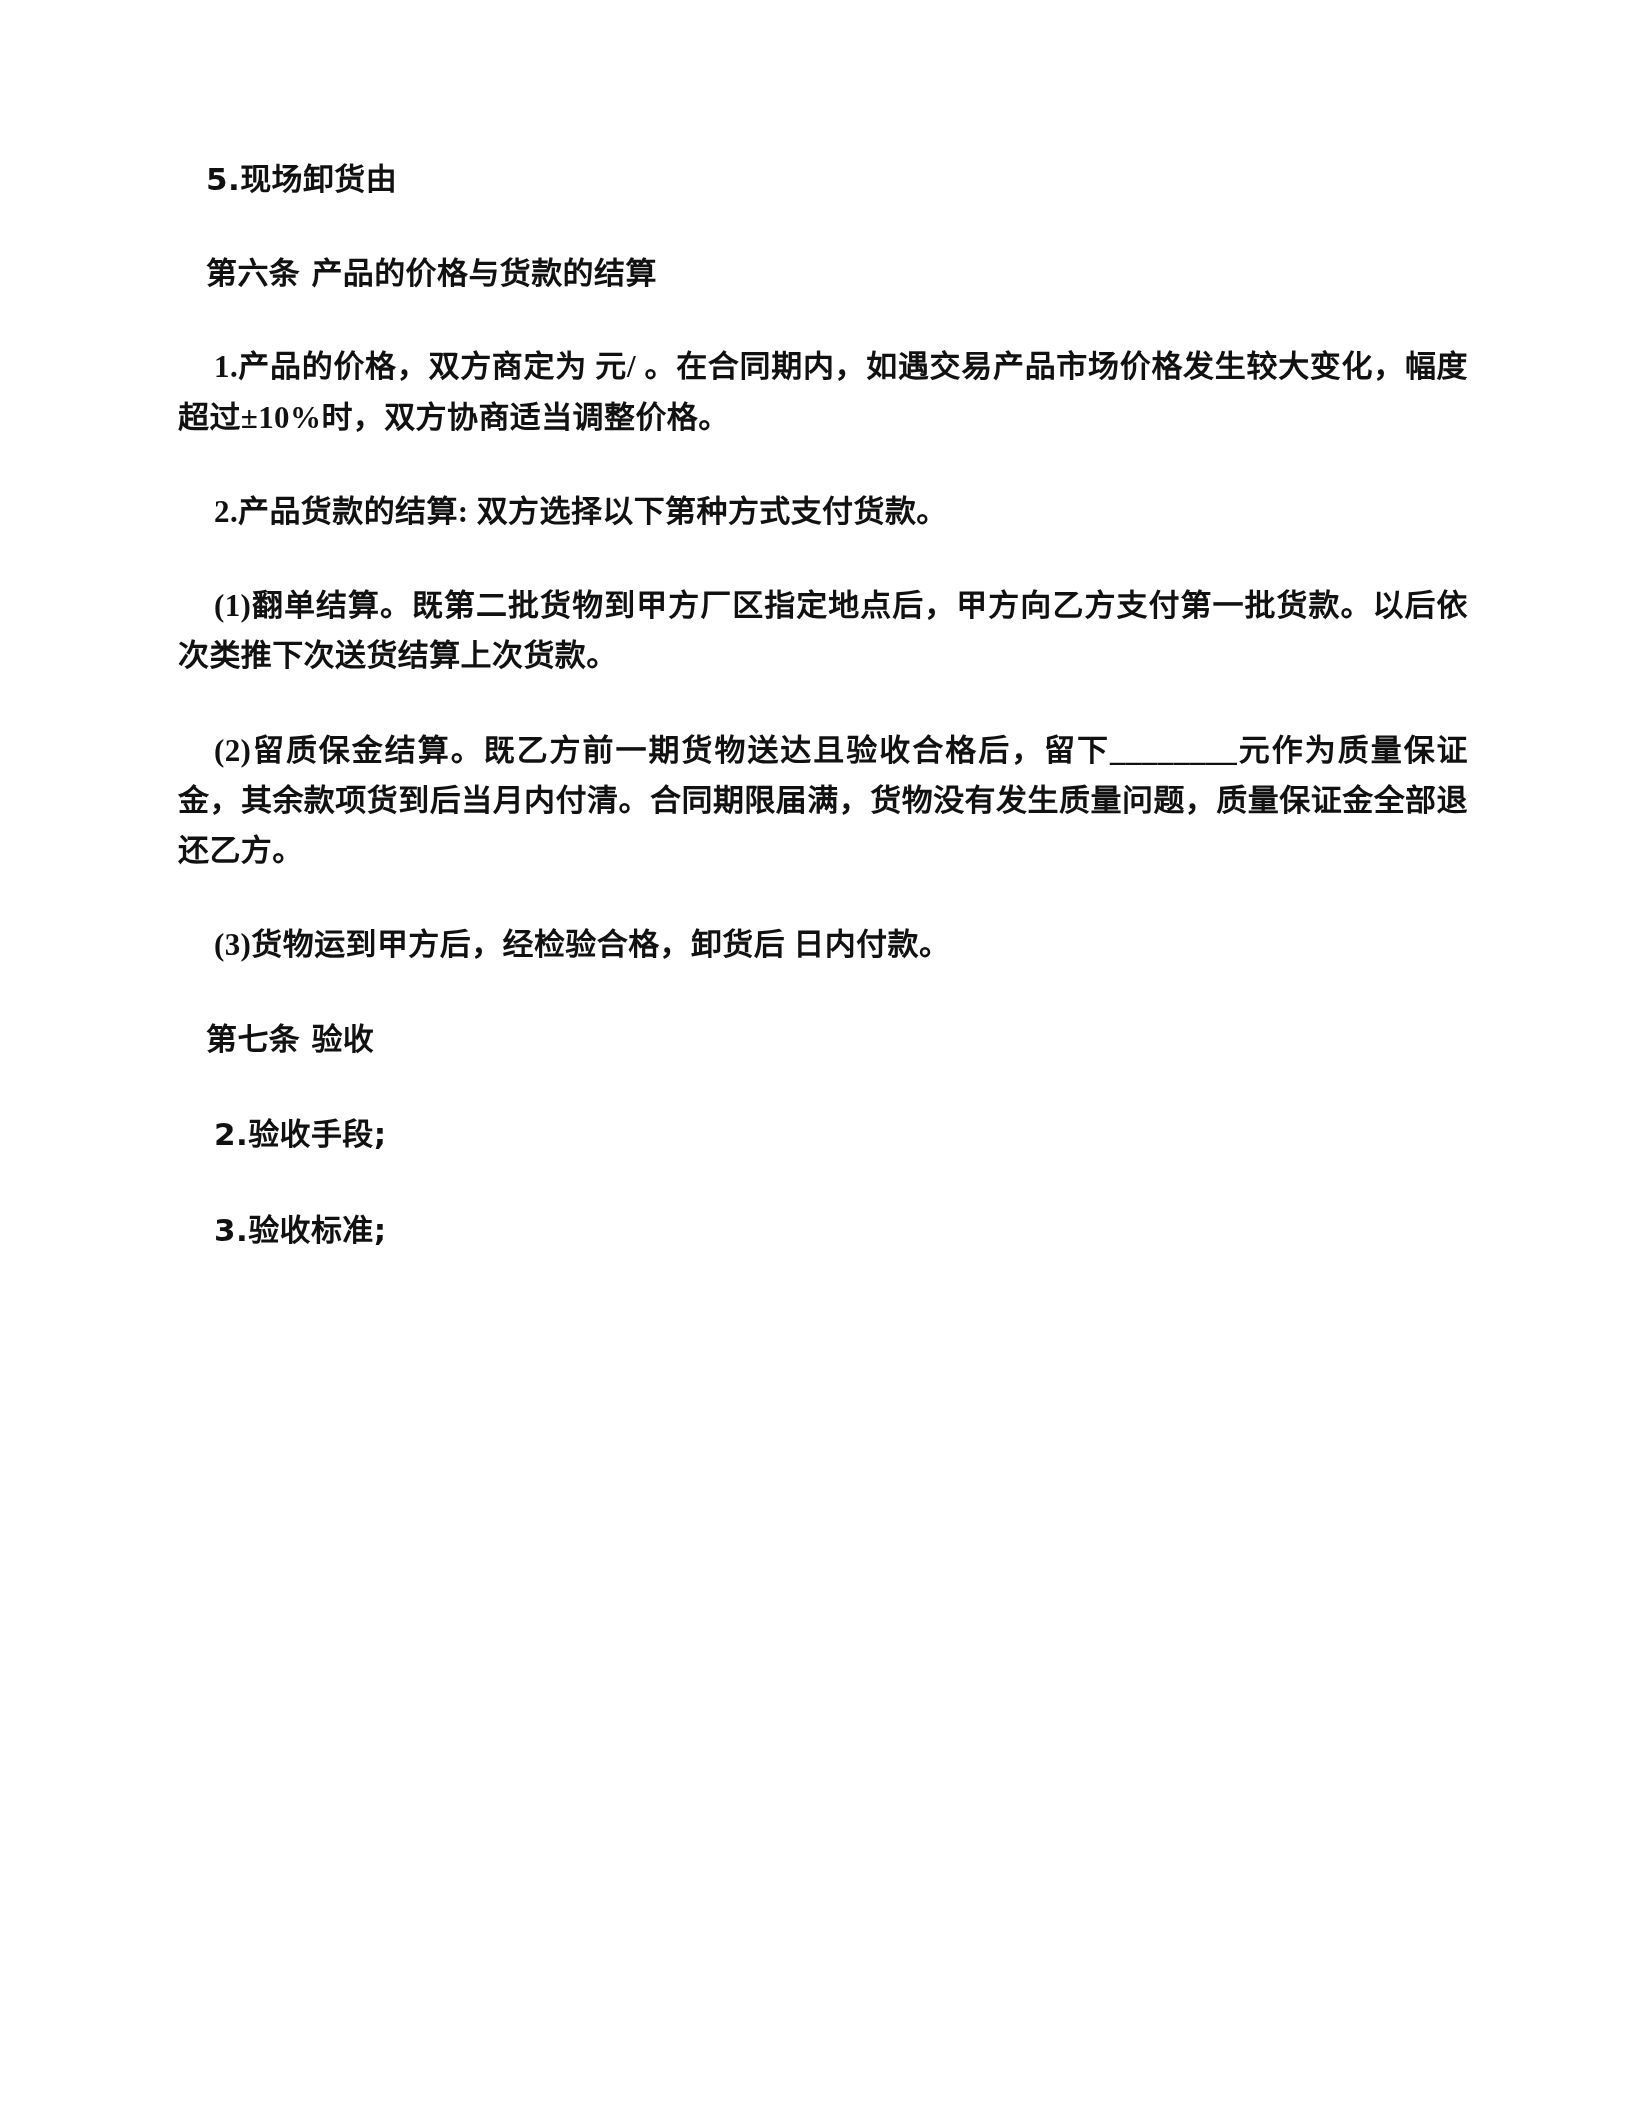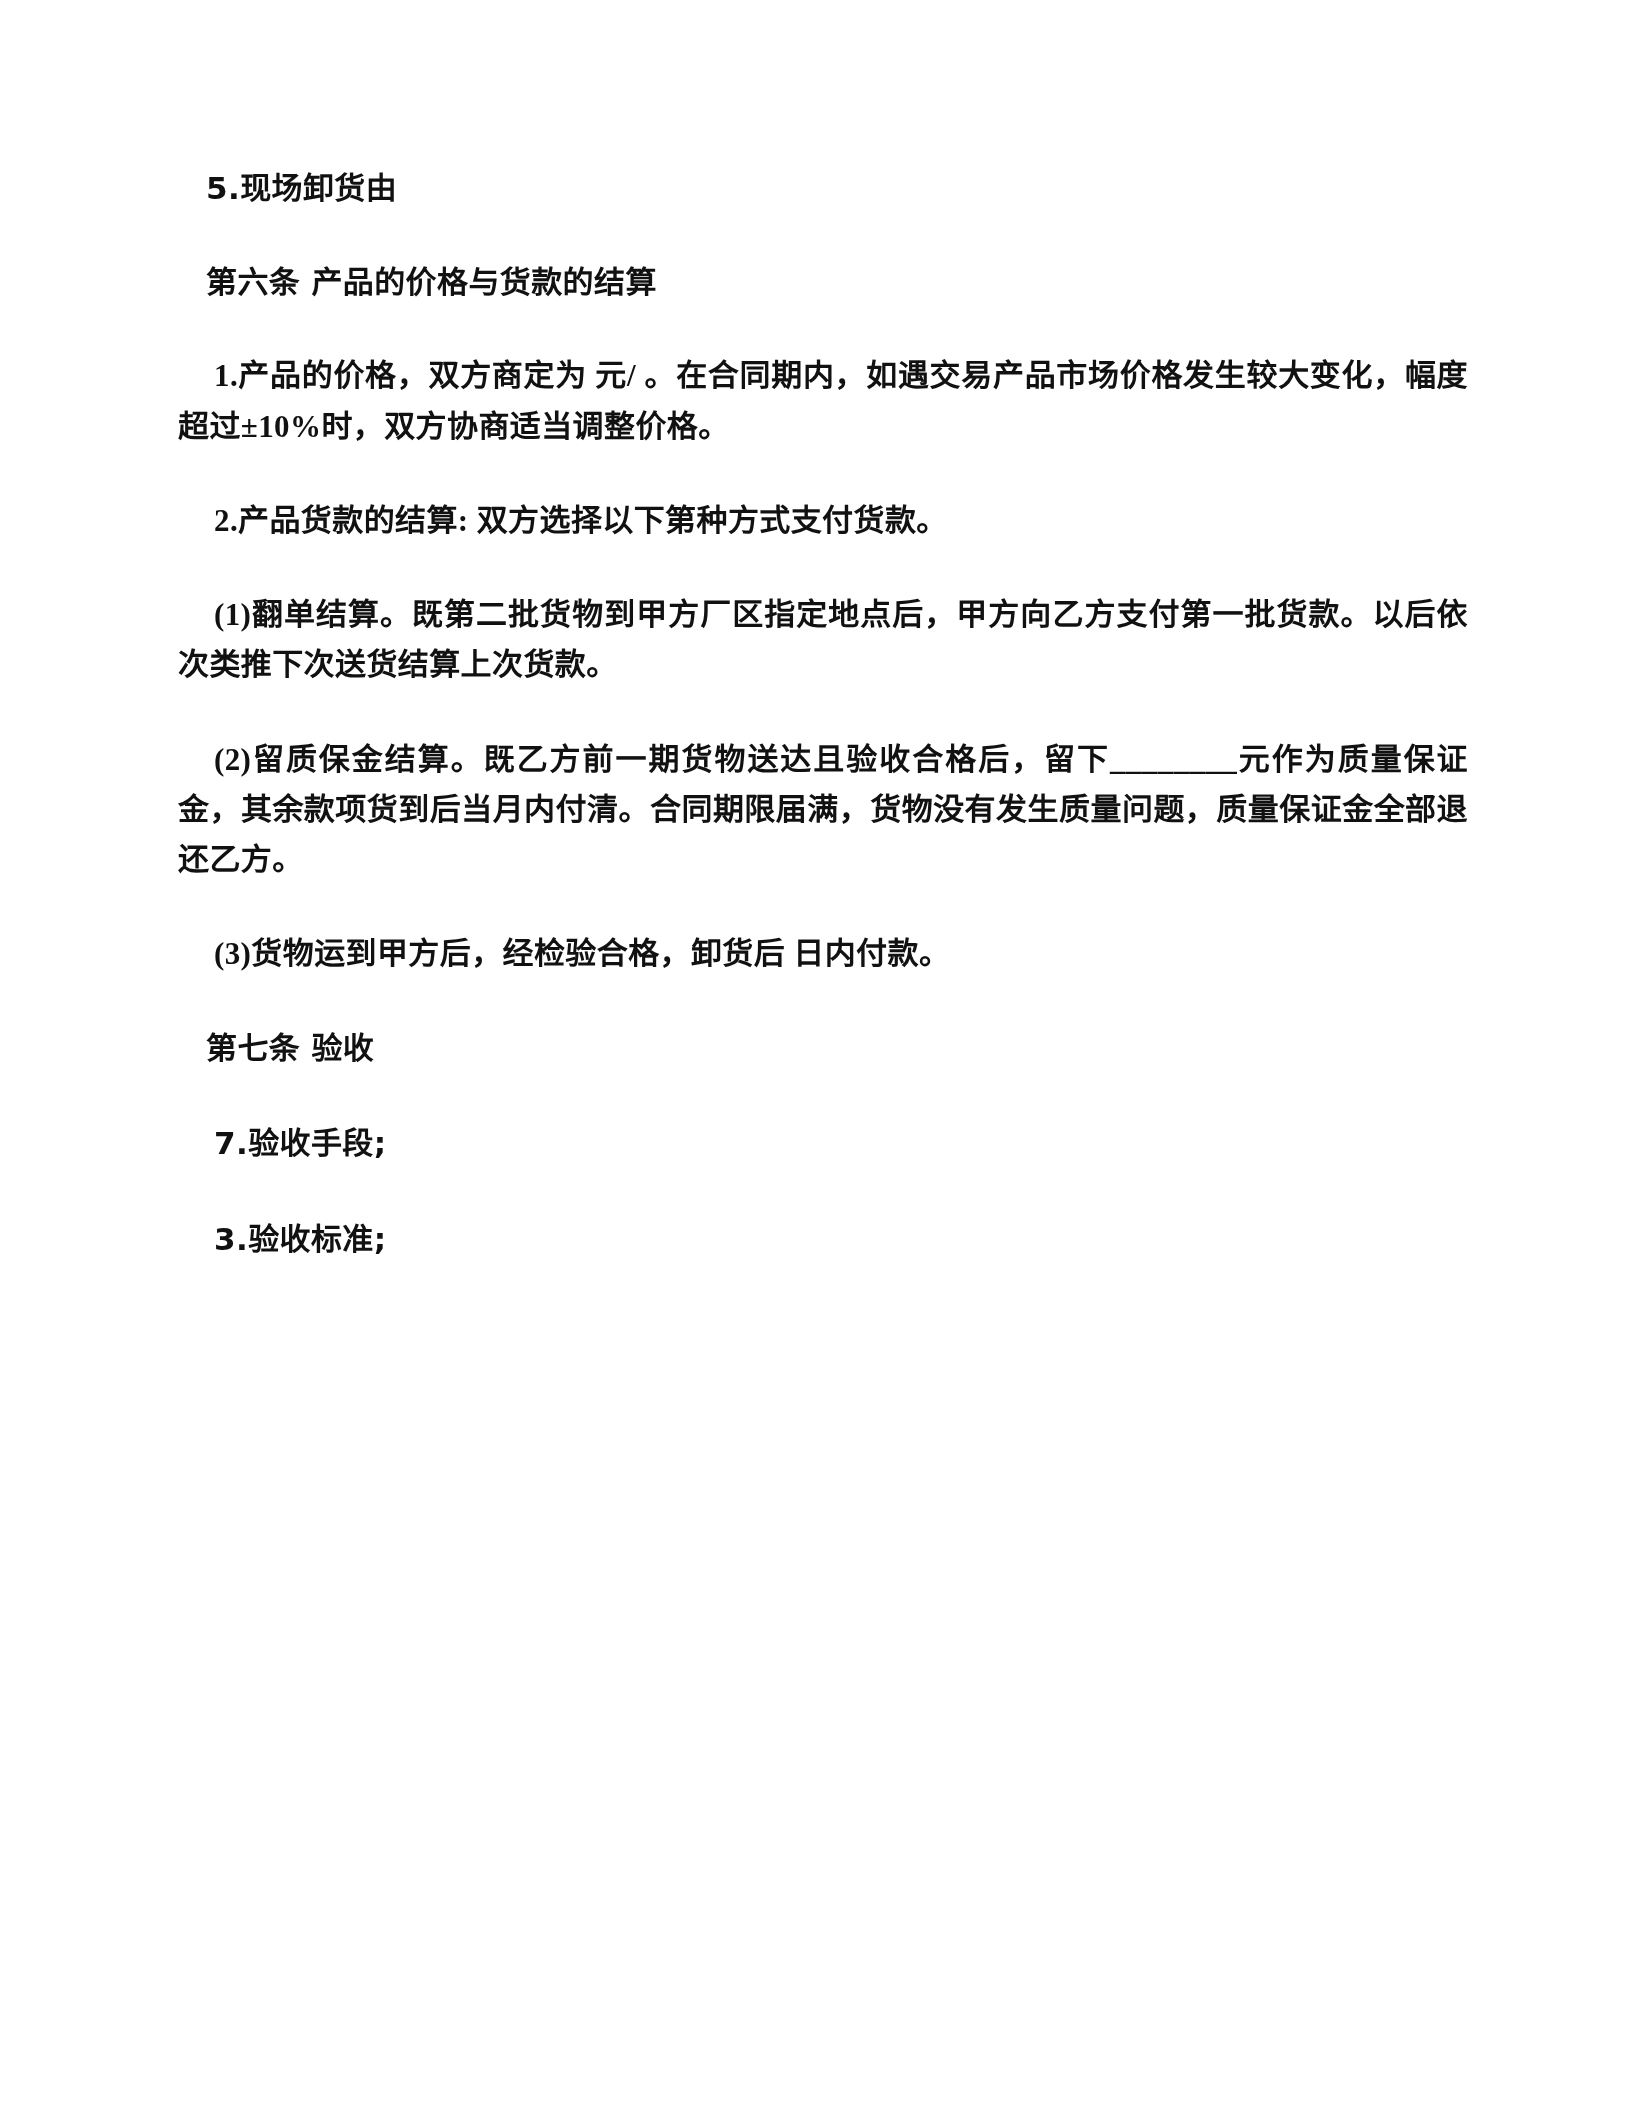--- a/index.html
+++ b/index.html
@@ -20,21 +20,21 @@
     width: 1632px;
     height: 2112px;
     box-sizing: border-box;
     padding: 150px 178px 0 178px;
     background: #ffffff;
   }
   .doc-body {
     width: 1290px;
   }
   p.para {
-    margin: 13px 0 44px 0;
+    margin: 4px 0 44px 0;
     font-size: 31px;
     line-height: 1.62;
     letter-spacing: 0.4px;
     text-align: justify;
     text-justify: inter-ideograph;
     color: #111111;
     font-weight: 600;
   }
   p.indent {
     text-indent: 36px;
@@ -66,18 +66,18 @@
 
     <p class="para indent">(1)翻单结算。既第二批货物到甲方厂区指定地点后，甲方向乙方支付第一批货款。以后依次类推下次送货结算上次货款。</p>
 
     <p class="para indent">(2)留质保金结算。既乙方前一期货物送达且验收合格后，留下________元作为质量保证金，其余款项货到后当月内付清。合同期限届满，货物没有发生质量问题，质量保证金全部退还乙方。</p>
 
     <p class="para indent">(3)货物运到甲方后，经检验合格，卸货后 日内付款。</p>
 
     <p class="para indent-small">第七条 验收</p>
 
 
-    <p class="para list-item">7.验收手段;</p>
+    <p class="para list-item">2.验收手段;</p>
 
     <p class="para list-item">3.验收标准;</p>
 
   </div>
 </div>
 
 </body></html>

